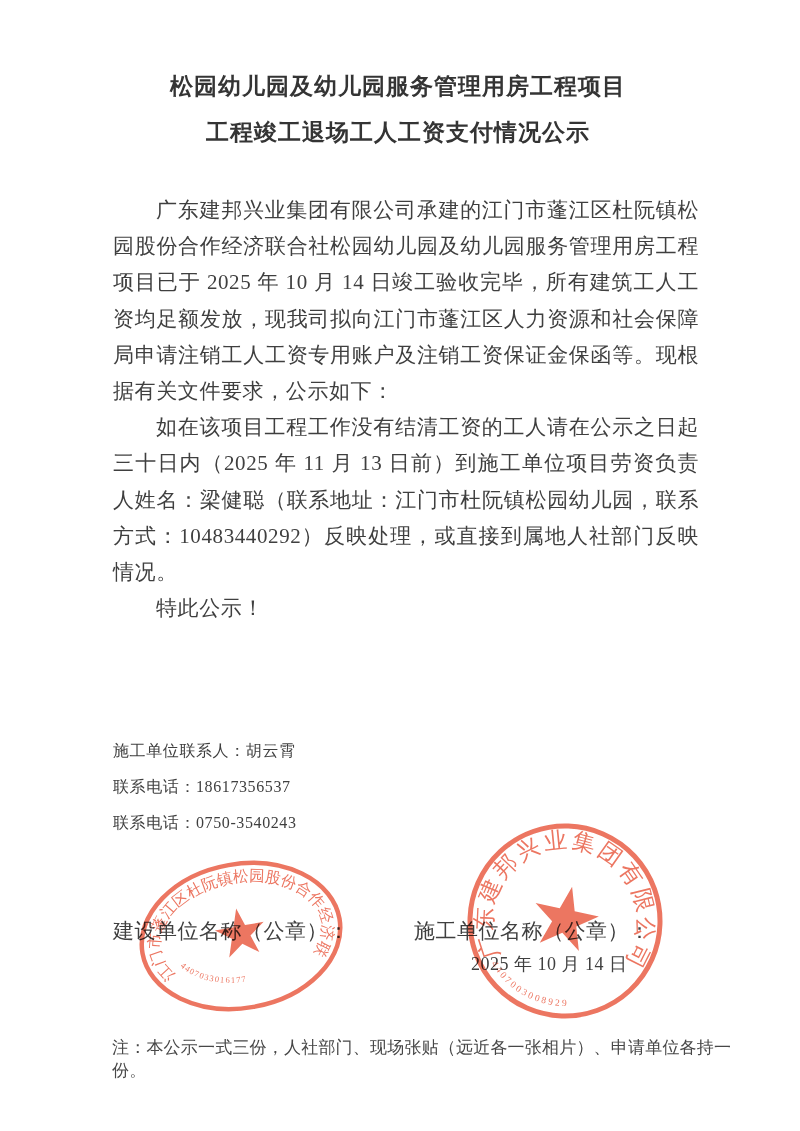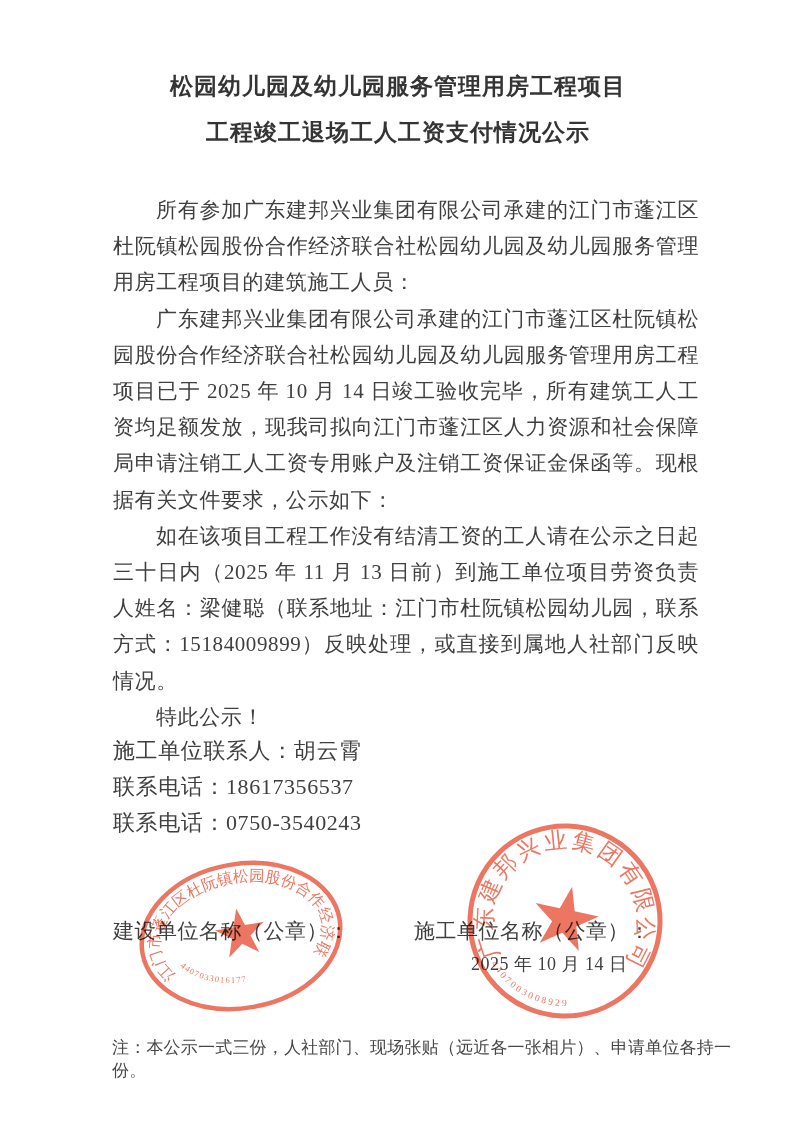--- a/index.html
+++ b/index.html
@@ -35,21 +35,21 @@
     letter-spacing: 0.6px;
     text-align: justify;
     text-justify: inter-ideograph;
   }
   .body p { margin: 0; text-indent: 43px; }
   .contacts {
     position: absolute;
     top: 733px;
     left: 113px;
     width: 600px;
-    font-size: 22px;
+    font-size: 16px;
     line-height: 36.2px;
     letter-spacing: 0.6px;
   }
   .sig-label { position: absolute; font-size: 21px; letter-spacing: 0.5px; white-space: nowrap; color: #3f3f3f; }
   .sig-builder    { top: 917px; left: 113px; font-family: Liberation Mono, monospace; }
   .sig-contractor { top: 917px; left: 414px; font-family: Liberation Serif, serif; }
   .sig-date       { position: absolute; top: 952px; left: 471px; font-size: 18px; letter-spacing: 0.5px; white-space: nowrap; }
   .footnote {
     position: absolute;
     top: 1036px;
@@ -69,23 +69,22 @@
 <body>
 
 <div class="page">
 
   <h1 class="title">
     <div>松园幼儿园及幼儿园服务管理用房工程项目</div>
     <div>工程竣工退场工人工资支付情况公示</div>
   </h1>
 
   <div class="body">
-    <p>所有参加广东建邦兴业集团有限公司承建的江门市蓬江区杜阮镇松园股份合作经济联合社松园幼儿园及幼儿园服务管理用房工程项目的建筑施工人员：</p>
     <p>广东建邦兴业集团有限公司承建的江门市蓬江区杜阮镇松园股份合作经济联合社松园幼儿园及幼儿园服务管理用房工程项目已于 2025 年 10 月 14 日竣工验收完毕，所有建筑工人工资均足额发放，现我司拟向江门市蓬江区人力资源和社会保障局申请注销工人工资专用账户及注销工资保证金保函等。现根据有关文件要求，公示如下：</p>
-    <p>如在该项目工程工作没有结清工资的工人请在公示之日起三十日内（2025 年 11 月 13 日前）到施工单位项目劳资负责人姓名：梁健聪（联系地址：江门市杜阮镇松园幼儿园，联系方式：15184009899）反映处理，或直接到属地人社部门反映情况。</p>
+    <p>如在该项目工程工作没有结清工资的工人请在公示之日起三十日内（2025 年 11 月 13 日前）到施工单位项目劳资负责人姓名：梁健聪（联系地址：江门市杜阮镇松园幼儿园，联系方式：10483440292）反映处理，或直接到属地人社部门反映情况。</p>
     <p>特此公示！</p>
   </div>
 
   <div class="contacts">
     <div>施工单位联系人：胡云霄</div>
     <div>联系电话：18617356537</div>
     <div>联系电话：0750-3540243</div>
   </div>
 
   <div class="sig-label sig-builder">建设单位名称（公章）：</div>

